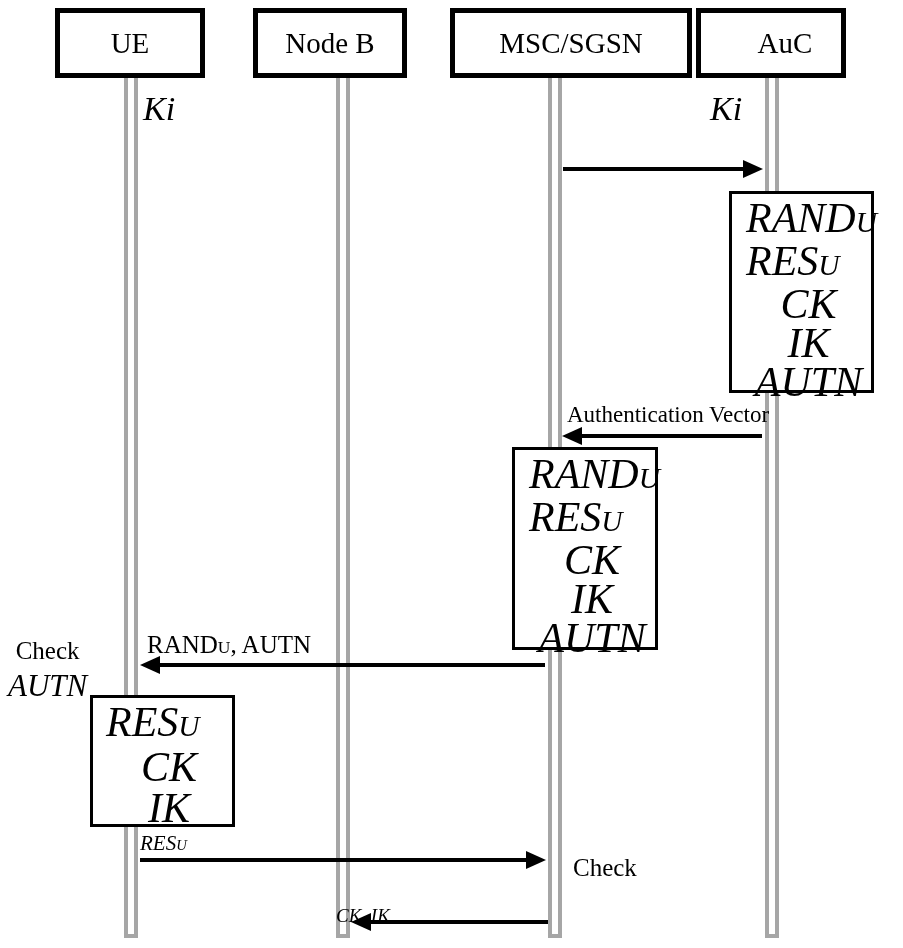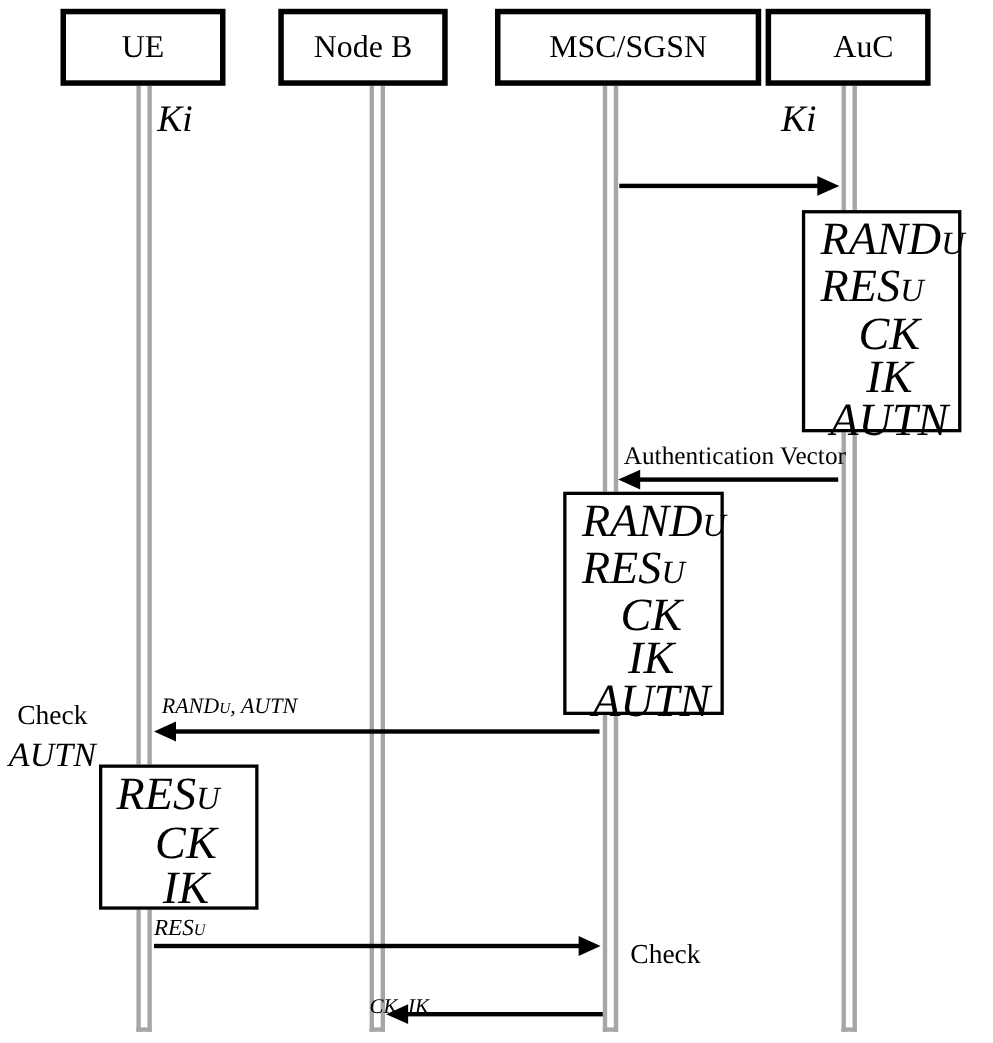--- a/index.html
+++ b/index.html
@@ -66,21 +66,21 @@
   .arrow3-head { left:140px; top:656px; }
   .arrow4-line { left:140px; top:858px; width:388px; }
   .arrow4-head { left:526px; top:851px; }
   .arrow5-line { left:369px; top:920px; width:179px; }
   .arrow5-head { left:351px; top:913px; }
 
   
   .msg-label { position:absolute; z-index:3; white-space:nowrap; }
   .lbl-request  { left:565px; top:136px; font-size:23px; }
   .lbl-authvec  { left:567px; top:402px; font-size:23px;text-align:right; }
-  .lbl-randautn { left:147px; top:631px; font-size:20px; font-style:italic; }
+  .lbl-randautn { left:147px; top:631px; font-size:25px; }
   .lbl-res      { left:140px; top:831px; font-size:21px; font-style:italic; }
   .lbl-ckik     { left:336px; top:887px; font-size:19px; font-style:italic;margin-top:18px; }
 
   
   .check-left { position:absolute; left:8px; top:637px; z-index:3; font-size:25px; }
   .check-left .autn { display:block; font-style:italic; font-size:31px; margin-top:3px; }
   .check-right { position:absolute; left:573px; top:854px; z-index:3; font-size:25px; }
 </style>
 </head>
 <body>

